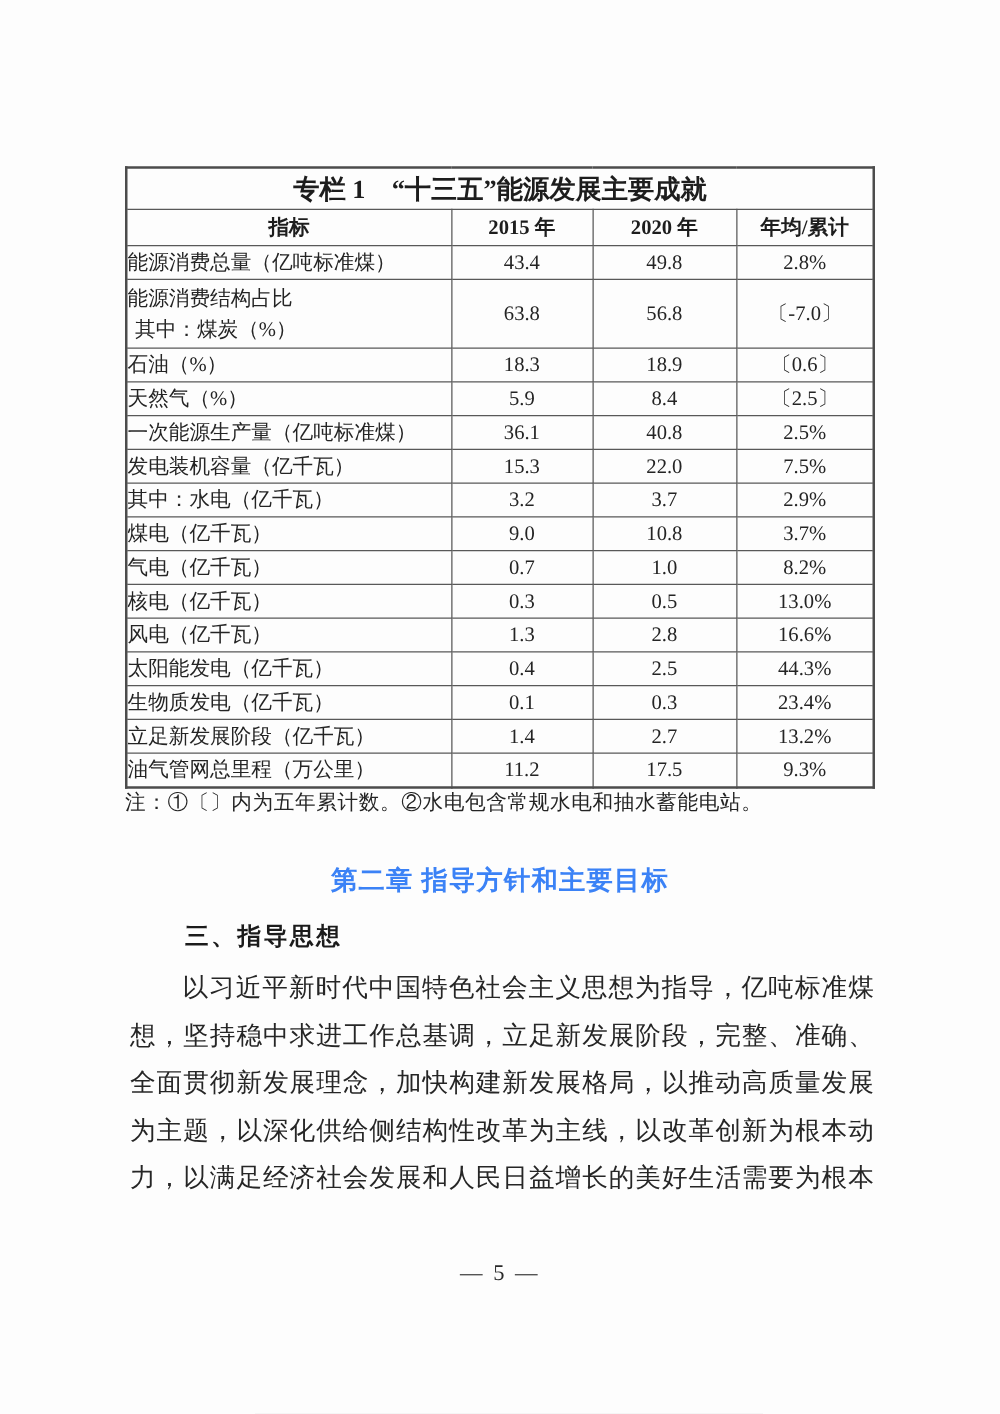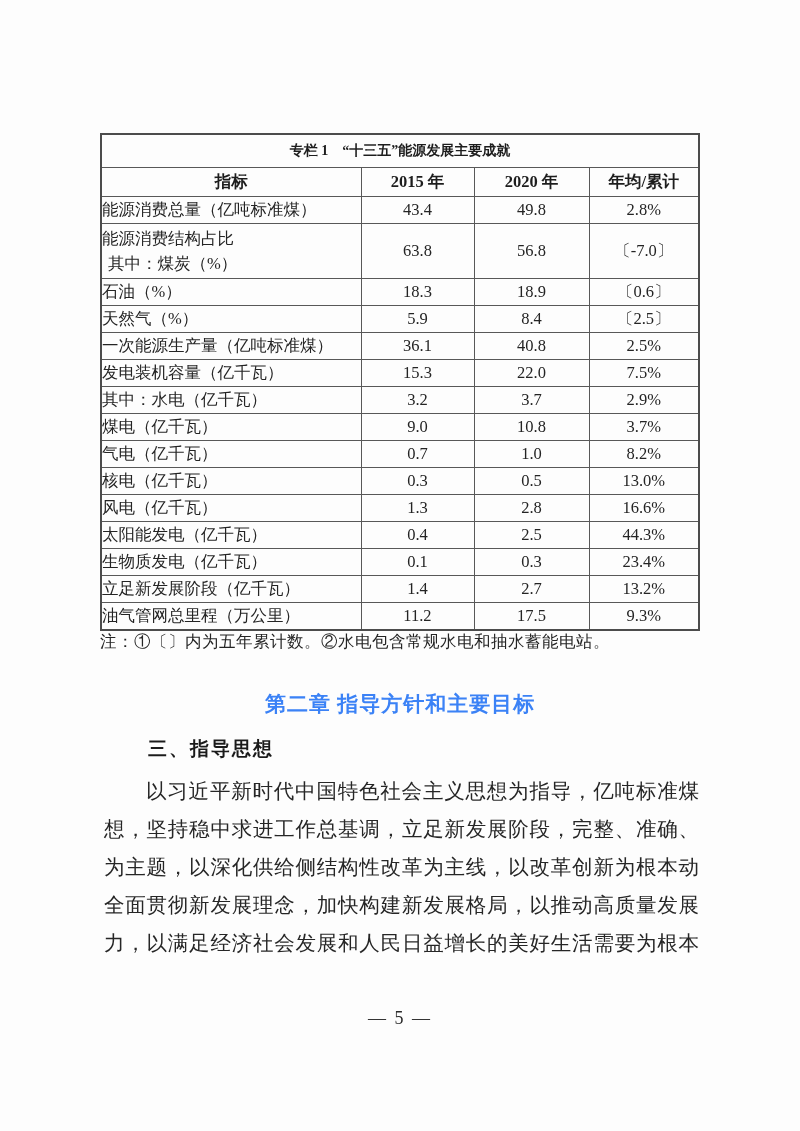--- a/index.html
+++ b/index.html
@@ -26,21 +26,21 @@
     border:1.4px solid #585858;
     padding:0;
     vertical-align:middle;
     font-weight:normal;
     overflow:hidden;
   }
   .panel-table { border:2px solid #4c4c4c; }
   .title-row th {
     height:32px;
     font-weight:bold;
-    font-size:14px;
+    font-size:21px;
     text-align:center;
     color:#1d1d1d;
   }
   .head-row th {
     height:28px;
     font-weight:bold;
     text-align:center;
     color:#1d1d1d;
   }
   .panel-table td { height:26px; }
@@ -239,20 +239,20 @@
 
   <div class="table-note">注：①〔〕内为五年累计数。②水电包含常规水电和抽水蓄能电站。</div>
 
   <div class="chapter-title">第二章 指导方针和主要目标</div>
 
   <div class="section-title">三、指导思想</div>
 
   <div class="body-text">
     <div class="bline first">以习近平新时代中国特色社会主义思想为指导，亿吨标准煤</div>
     <div class="bline">想，坚持稳中求进工作总基调，立足新发展阶段，完整、准确、</div>
+    <div class="bline">全面贯彻新发展理念，加快构建新发展格局，以推动高质量发展</div>
     <div class="bline">为主题，以深化供给侧结构性改革为主线，以改革创新为根本动</div>
-    <div class="bline">全面贯彻新发展理念，加快构建新发展格局，以推动高质量发展</div>
     <div class="bline">力，以满足经济社会发展和人民日益增长的美好生活需要为根本</div>
   </div>
 
   <div class="page-number">— 5 —</div>
 
 </div>
 
 </body></html>

